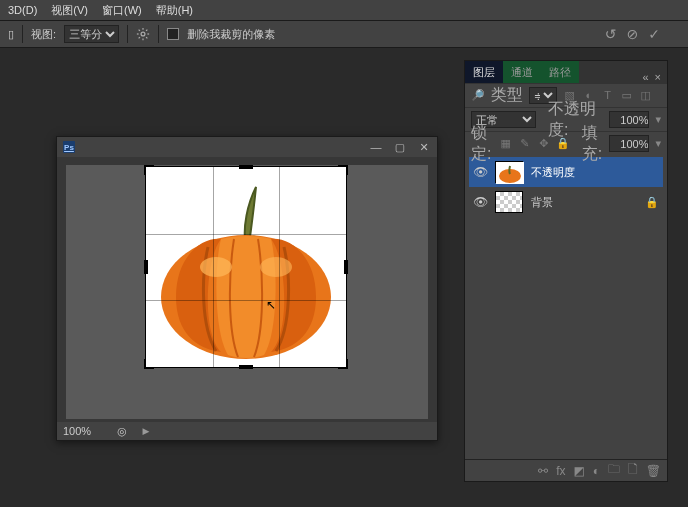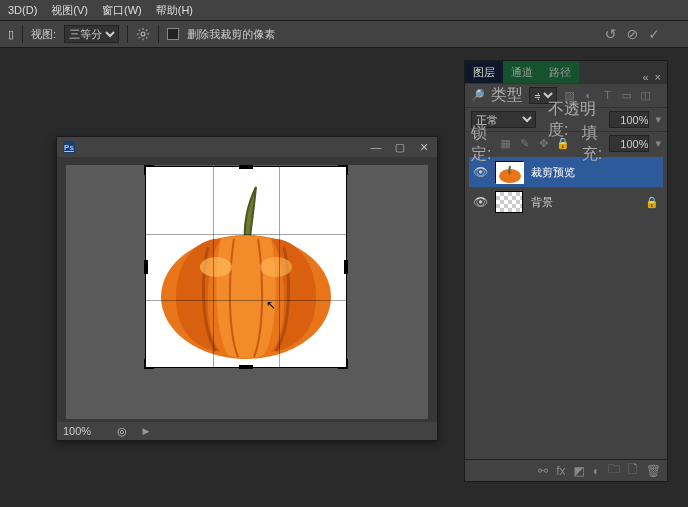--- a/index.html
+++ b/index.html
@@ -209,21 +209,21 @@
       <div class="layers-list">
         <div class="layer-row sel">
           <span class="eye">👁</span>
           <div class="thumb">
             <svg viewBox="0 0 28 22" width="28" height="22">
                 <rect width="28" height="22" fill="#fff"></rect>
                 <ellipse cx="14" cy="14" rx="11" ry="7" fill="#e8751a"></ellipse>
                 <path d="M14 4 C13 8 13 10 14 12" stroke="#5a6a28" stroke-width="2" fill="none"></path>
               </svg>
           </div>
-          <span>裁剪预览</span>
+          <span>不透明度</span>
         </div>
         <div class="layer-row">
           <span class="eye">👁</span>
           <div class="thumb bg"></div>
           <span>背景</span>
           <span style="margin-left:auto;color:#aaa">🔒</span>
         </div>
         <div style="height:240px"></div>
       </div>
       <div class="panel-bottom">

